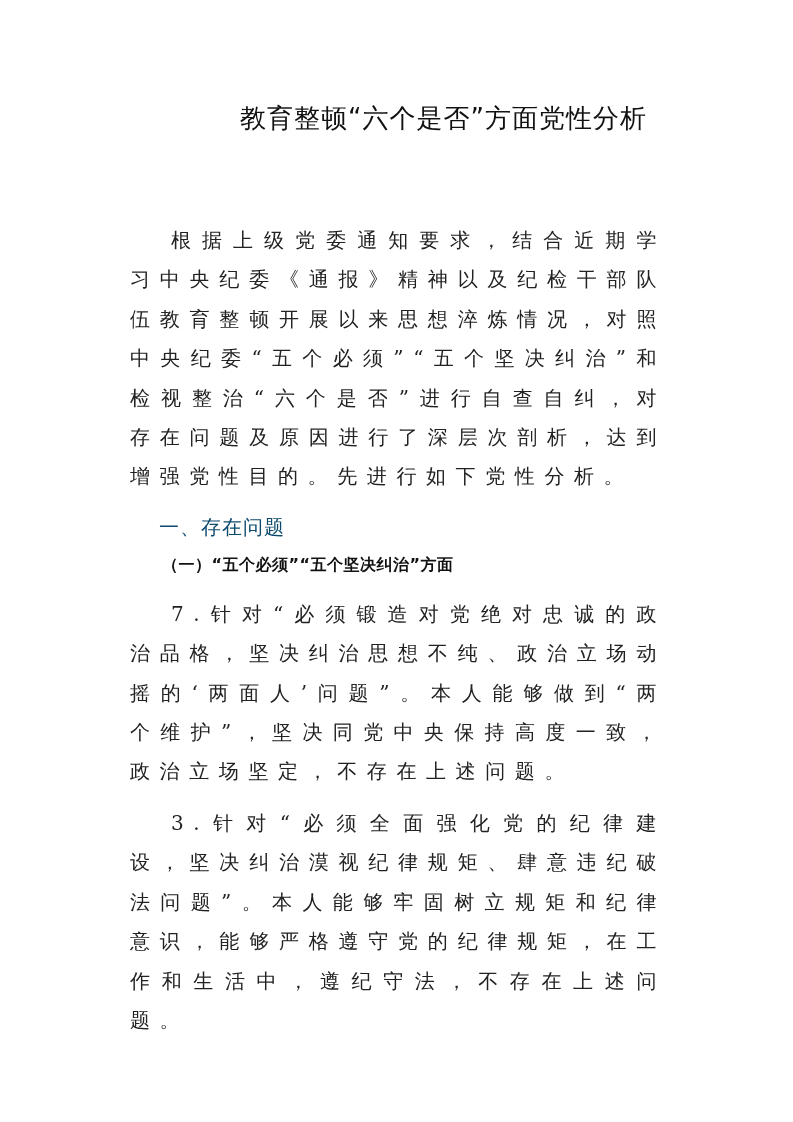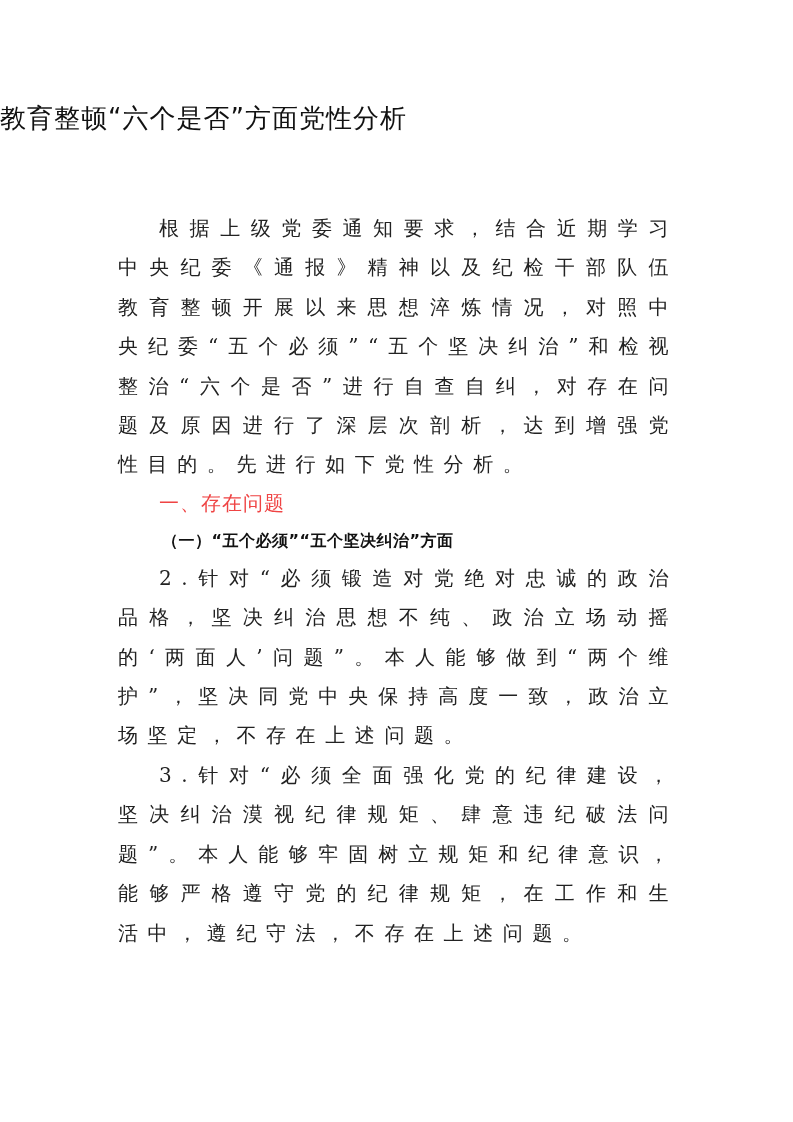--- a/index.html
+++ b/index.html
@@ -1,43 +1,43 @@
 <!DOCTYPE html>
 <html><head>
 <meta charset="utf-8">
 <style>
   html, body { margin: 0; padding: 0; background: #ffffff; }
   body { width: 793px; height: 1122px; position: relative; overflow: hidden; }
   .page { position: absolute; left: 0; top: 0; width: 793px; height: 1122px; background: #fff; }
   .title {
-    position: absolute; left: 0; top: 98px; width: 647px; text-align: left;
+    position: absolute; left: 0; top: 98px; width: 647px; text-align: right;
     font-family: "DejaVu Sans", sans-serif; font-size: 26px; color: #111;
     letter-spacing: 1px; line-height: 40px;
   }
   .body {
     position: absolute; left: 118px; top: 209px; width: 560px;
     font-family: "DejaVu Serif", serif; font-size: 20px; color: #222;
     line-height: 39.4px; letter-spacing: 9.6px;
   }
-  .p { margin: 0; text-indent: 2.05em; text-align: justify; text-align-last: left; }
+  .p { margin: 12px; text-indent: 2.05em; text-align: justify; text-align-last: left; }
   .h1 {
     margin: 0; text-indent: 2.05em; font-family: "DejaVu Sans", sans-serif;
-    font-size: 20px; letter-spacing: 1px; color: #ef4444; line-height: 37px;
+    font-size: 20px; letter-spacing: 1px; color: #0c4a6e; line-height: 37px;
   }
   .h2 {
     margin: 0; padding-left: 44px; font-family: "DejaVu Sans", sans-serif;
     font-weight: bold; font-size: 16px; letter-spacing: 0.5px; color: #111; line-height: 37px;
   }
 </style>
 </head>
 <body>
 
 <div class="page">
   <div class="title">教育整顿“六个是否”方面党性分析</div>
   <div class="body">
     <p class="p">根据上级党委通知要求，结合近期学习中央纪委《通报》精神以及纪检干部队伍教育整顿开展以来思想淬炼情况，对照中央纪委“五个必须”“五个坚决纠治”和检视整治“六个是否”进行自查自纠，对存在问题及原因进行了深层次剖析，达到增强党性目的。先进行如下党性分析。</p>
     <p class="h1">一、存在问题</p>
     <p class="h2">（一）“五个必须”“五个坚决纠治”方面</p>
-    <p class="p">2.针对“必须锻造对党绝对忠诚的政治品格，坚决纠治思想不纯、政治立场动摇的‘两面人’问题”。本人能够做到“两个维护”，坚决同党中央保持高度一致，政治立场坚定，不存在上述问题。</p>
+    <p class="p">7.针对“必须锻造对党绝对忠诚的政治品格，坚决纠治思想不纯、政治立场动摇的‘两面人’问题”。本人能够做到“两个维护”，坚决同党中央保持高度一致，政治立场坚定，不存在上述问题。</p>
     <p class="p">3.针对“必须全面强化党的纪律建设，坚决纠治漠视纪律规矩、肆意违纪破法问题”。本人能够牢固树立规矩和纪律意识，能够严格遵守党的纪律规矩，在工作和生活中，遵纪守法，不存在上述问题。</p>
 
   </div>
 </div>
 
 </body></html>

